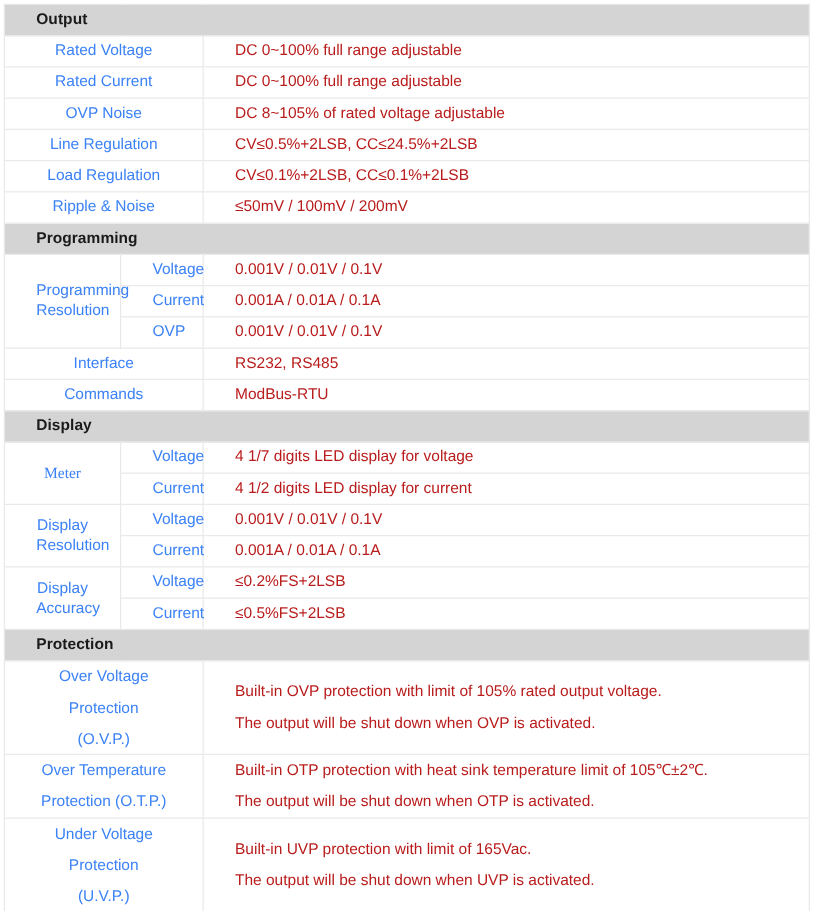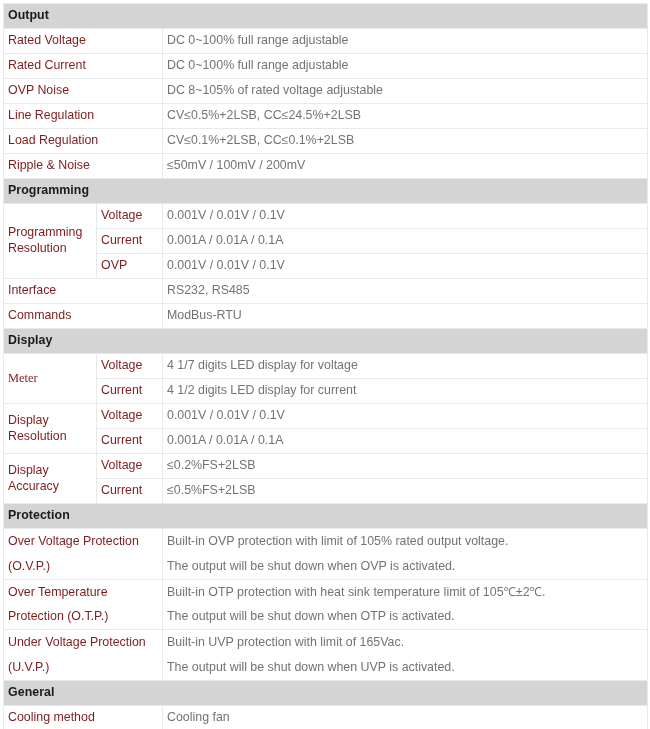--- a/index.html
+++ b/index.html
@@ -20,38 +20,38 @@
     border-collapse: collapse;
     table-layout: fixed;
     font-size: 12.4px;
   }
   #spec-table col.c1 { width: 93px; }
   #spec-table col.c2 { width: 66px; }
   #spec-table col.c3 { width: 485px; }
 
   #spec-table td {
     border: 1px solid #e9e9e9;
-    padding: 0 4px;
+    padding: 0 25px;
     vertical-align: middle;
     line-height: 1.28;
     height: 25px;
     box-sizing: border-box;
   }
   
   tr.section-row td {
     background: #d4d4d4;
     font-weight: bold;
     color: #1a1a1a;
     height: 24px;
     border-color: #cbcbcb;
     padding-left: 9px;
     letter-spacing: 0.05px;
   }
-  td.label-cell { color: #7f1d1d; }
-  td.value-cell { color: #737373; }
+  td.label-cell { color: #3b82f6; text-align: center; }
+  td.value-cell { color: #b91c1c; }
 
   
   td.merge-top {
     vertical-align: top;
     padding-top: 5px;
   }
   td.merge-mid { vertical-align: middle; font-family: Liberation Serif, serif; }
   td.merge-line { line-height: 2.05; }
 
   

